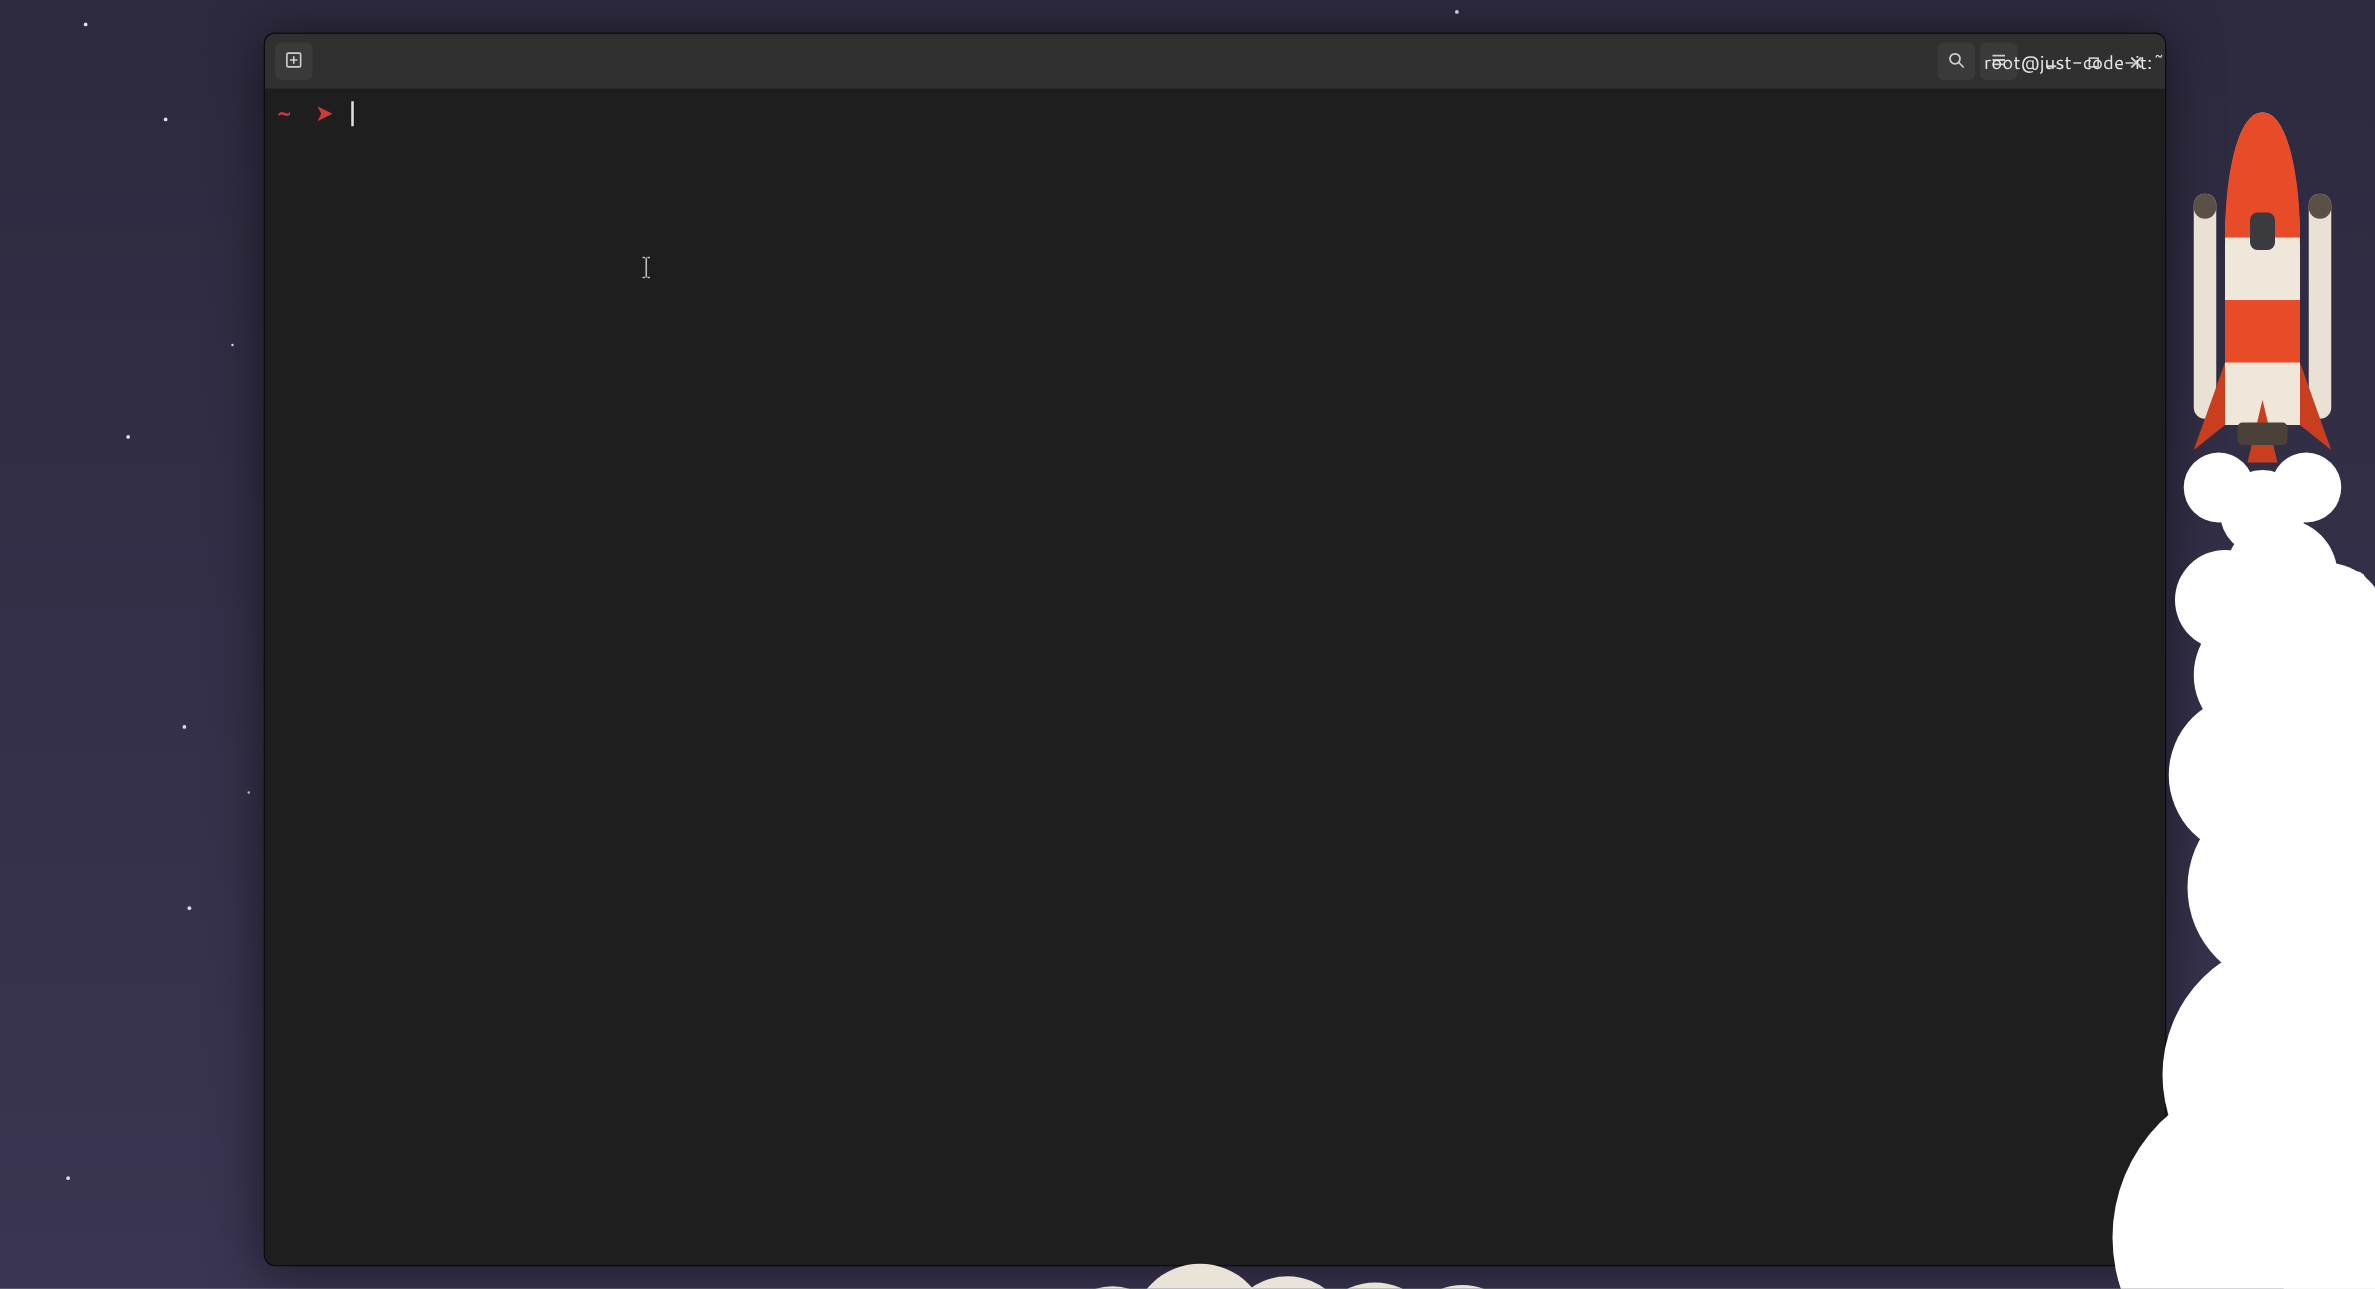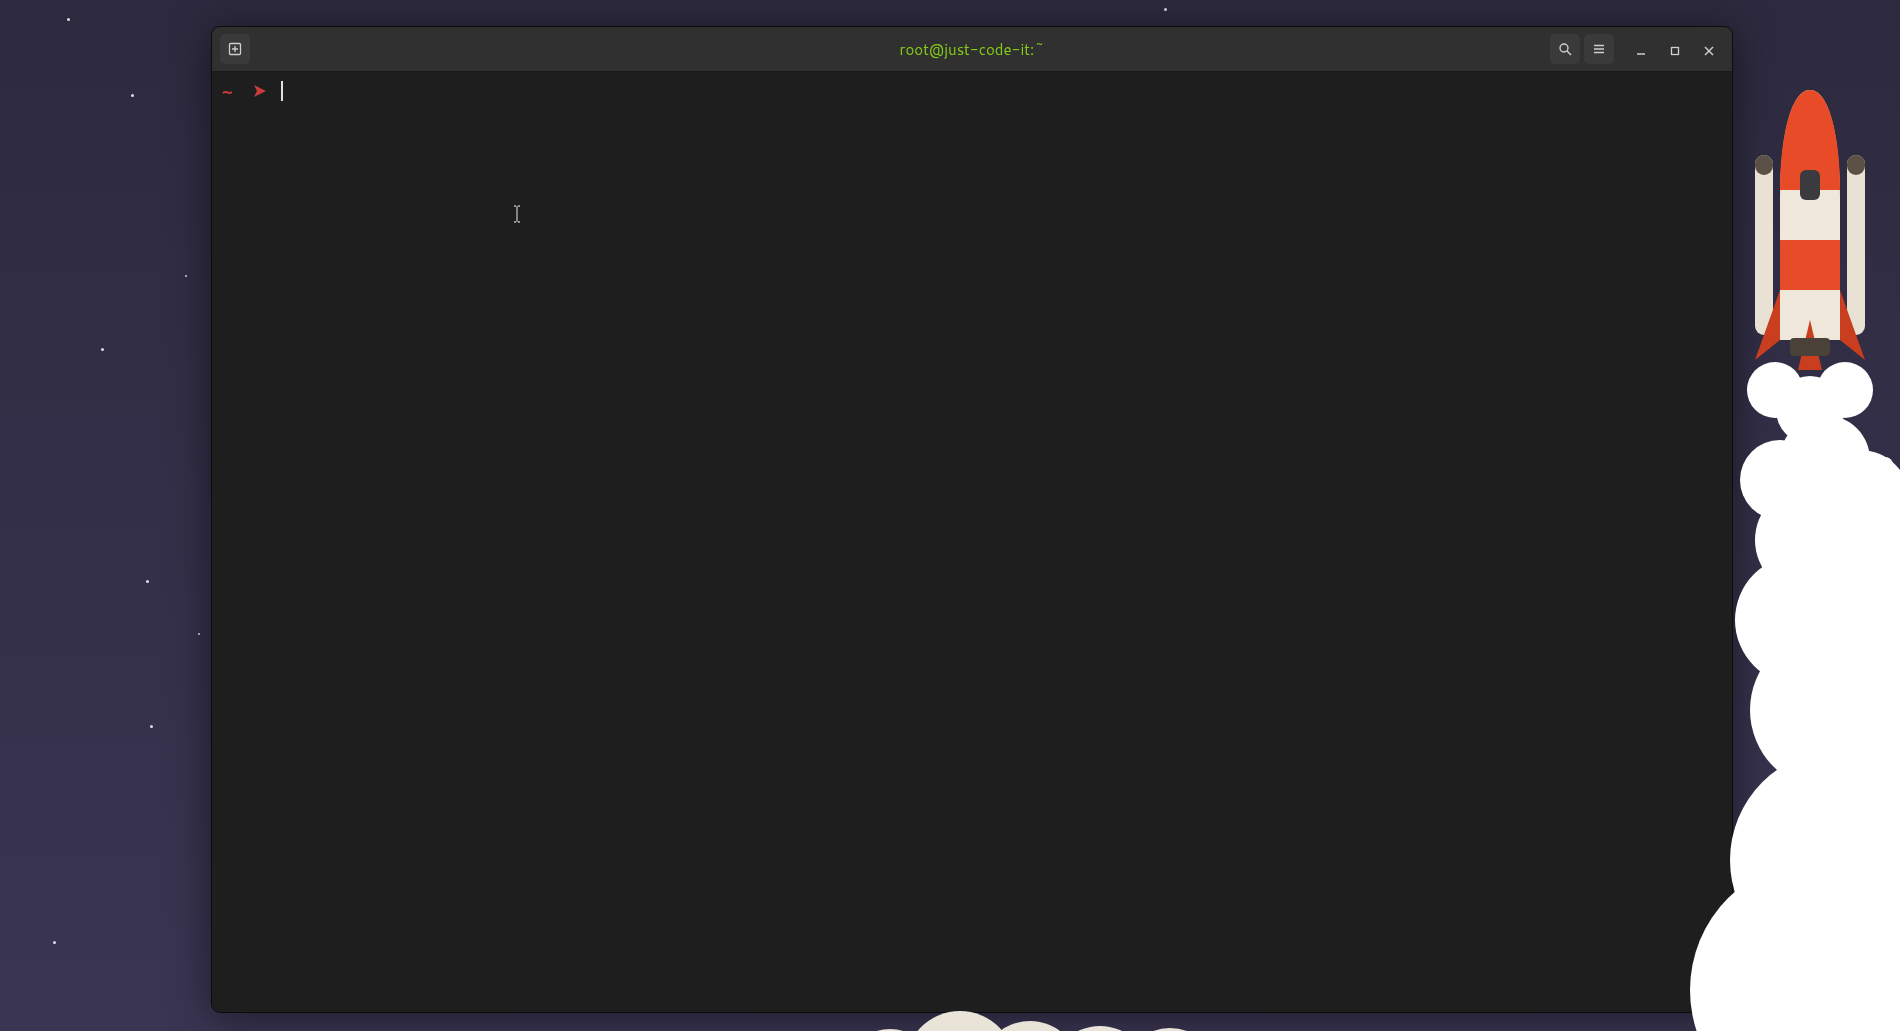--- a/index.html
+++ b/index.html
@@ -56,22 +56,22 @@
       display: flex;
       align-items: center;
       justify-content: center;
       color: #cfcfcf;
       cursor: pointer;
       margin: 0 2px;
     }
     .tb-title {
       position: absolute;
       left: 0; right: 0;
-      text-align: center;
-      color: #84cc16;
+      text-align: right;
+      color: #e5e5e5;
       font-size: 15px;
       pointer-events: none;
       font-weight: 500;
     }
     .tb-right {
       margin-left: auto;
       display: flex;
       align-items: center;
     }
     .terminal-body {

